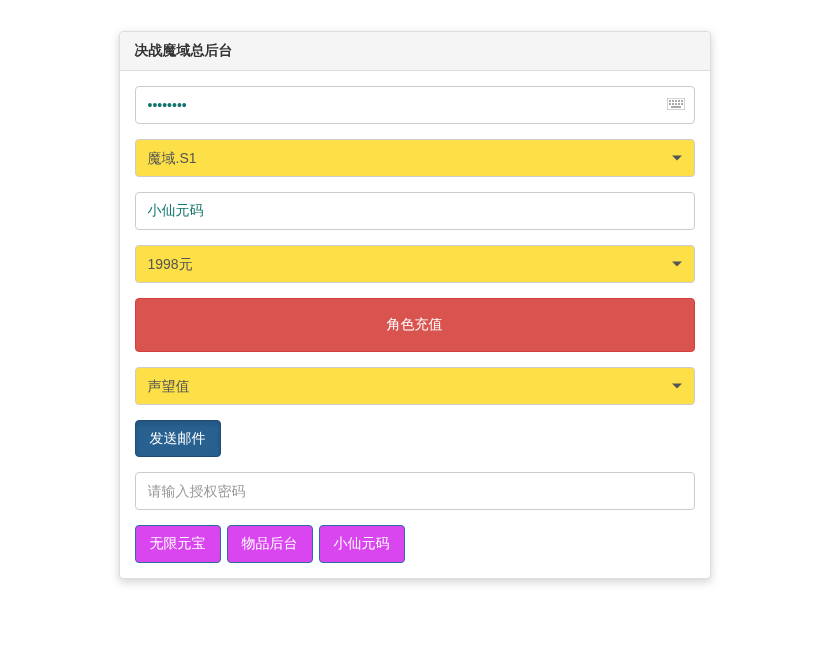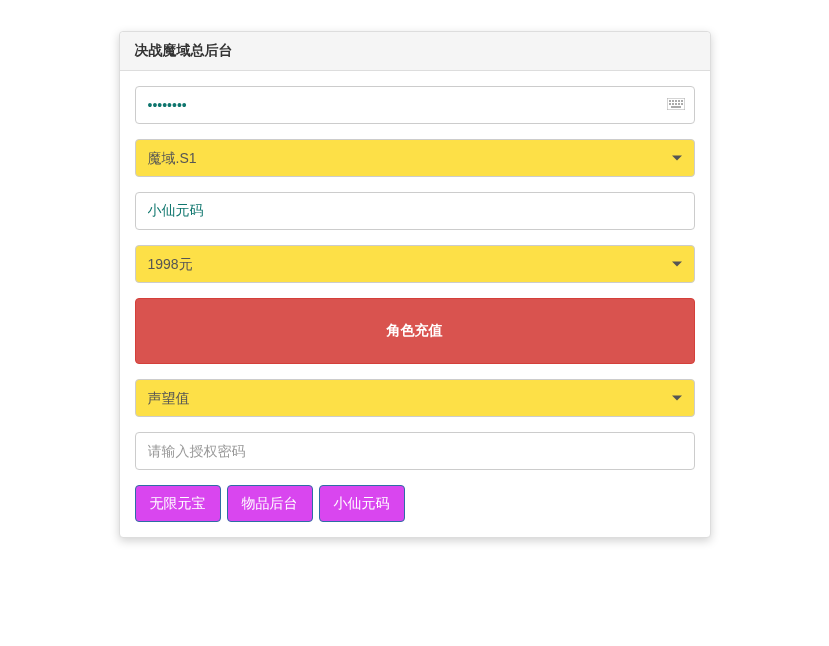--- a/index.html
+++ b/index.html
@@ -104,22 +104,21 @@
       border: 1px solid transparent;
       border-radius: 4px;
       color: #fff;
       font-family: inherit;
       user-select: none;
     }
     .btn-danger {
       background-color: #d9534f;
       border-color: #d43f3a;
       width: 100%;
-      padding: 22px 12px;
-      font-weight: bold;
+      padding: 16px 12px;
     }
     .btn-primary {
       background-color: #d946ef;
       border-color: #2e6da4;
     }
     .btn-primary.active {
       background-color: #286090;
       border-color: #204d74;
       box-shadow: inset 0 3px 5px rgba(0,0,0,0.125);
     }
@@ -179,20 +178,23 @@
     </div>
 
     <div class="form-group">
       <div class="select-wrapper">
         <span class="select-text">声望值</span>
         <span class="caret"></span>
       </div>
     </div>
 
 
+    <div class="form-group">
+      <button class="btn btn-primary active">发送邮件</button>
+    </div>
 
     <div class="form-group">
       <input type="text" class="form-control" placeholder="请输入授权密码" style="">
     </div>
 
     <div class="btn-row">
       <button class="btn btn-primary">无限元宝</button>
       <button class="btn btn-primary">物品后台</button>
       <button class="btn btn-primary">小仙元码</button>
     </div>

